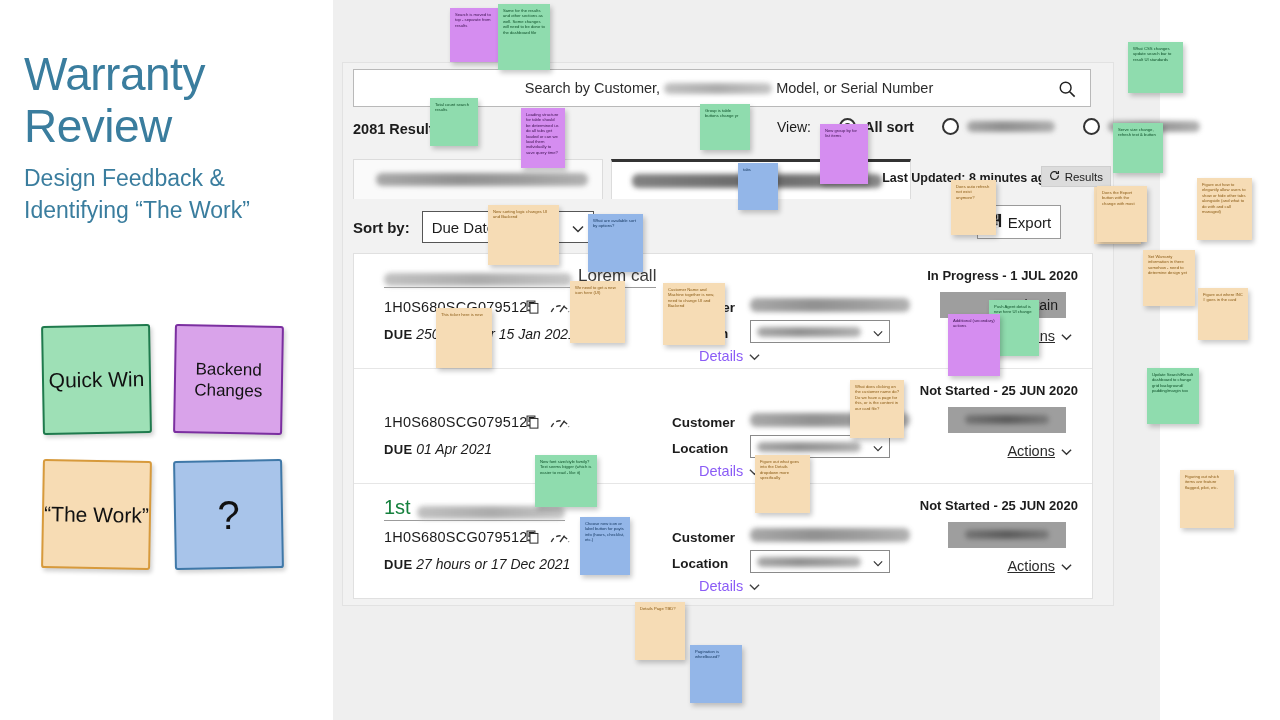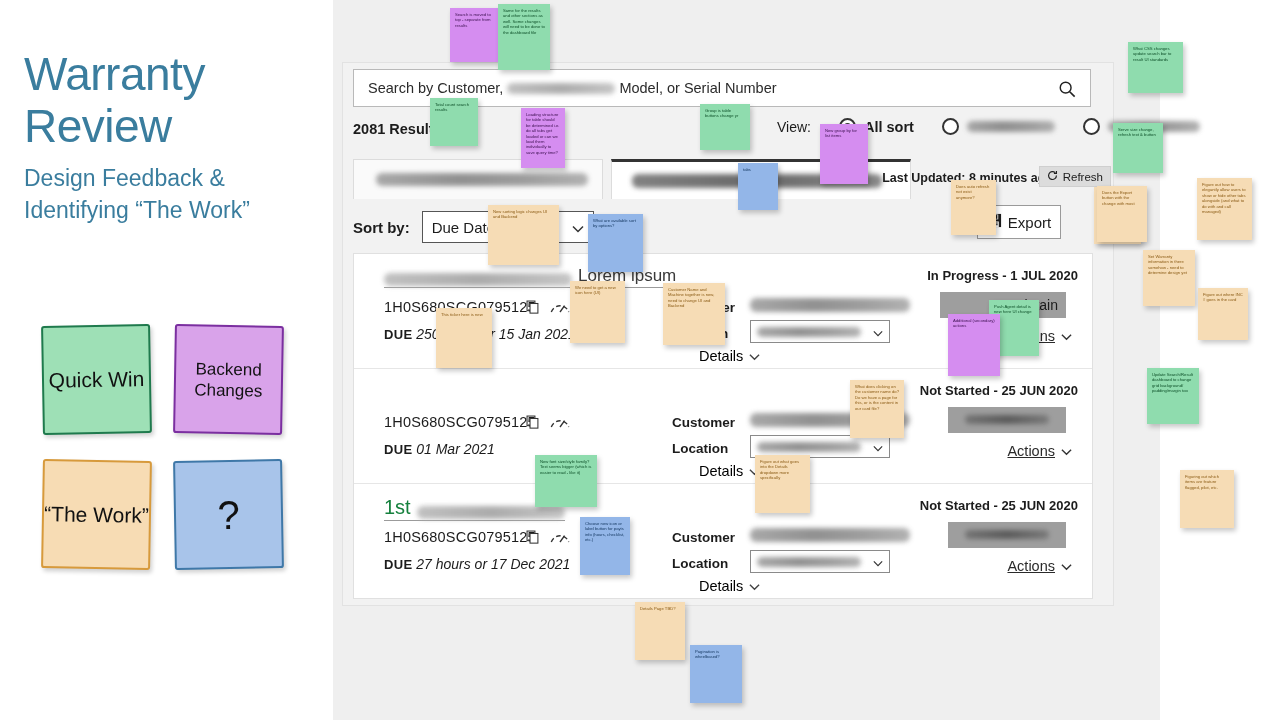--- a/index.html
+++ b/index.html
@@ -44,21 +44,21 @@
   .app{
     position:absolute;left:9px;top:62px;width:770px;height:542px;
     background:#f2f2f2;border:1px solid #e2e2e2;
   }
   .app-inner{position:absolute;inset:0;}
 
   
   .searchbar{
     position:absolute;left:10px;top:6px;width:738px;height:38px;
     background:#fff;border:1px solid #b9b9b9;box-sizing:border-box;
-    display:flex;align-items:center;
+    display:flex;align-items:center;justify-content:center;
   }
   .searchbar .ph{
     font-size:14.5px;color:#2b2b2b;margin-left:14px;white-space:nowrap;
     display:flex;align-items:center;gap:4px;
   }
   .search-icon{position:absolute;right:14px;top:10px;width:18px;height:18px;}
   .search-icon svg{display:block}
 
   .results-count{
     position:absolute;left:10px;top:58px;font-size:14.5px;font-weight:bold;color:#1c1c1c;
@@ -131,21 +131,21 @@
   .fieldlbl{position:absolute;font-size:13.5px;font-weight:bold;color:#1c1c1c;}
   .cust-lbl{left:318px;top:46px;}
   .loc-lbl{left:318px;top:72px;}
   .cust-val{position:absolute;left:396px;top:44px;width:160px;height:14px;}
   .loc-sel{
     position:absolute;left:396px;top:66px;width:140px;height:23px;background:#fff;
     border:1px solid #8a8a8a;box-sizing:border-box;display:flex;align-items:center;
     justify-content:space-between;padding:0 6px;
   }
   .details{
-    position:absolute;left:345px;top:94px;font-size:14.5px;color:#000000;
+    position:absolute;left:345px;top:94px;font-size:14.5px;color:#8b5cf6;
     display:flex;align-items:flex-end;gap:6px;
   }
   .status{position:absolute;right:14px;top:14px;font-size:13px;font-weight:bold;color:#1c1c1c;white-space:nowrap;}
   .statusbtn{position:absolute;right:26px;top:38px;width:118px;height:26px;background:#9e9e9e;}
   .actions{
     position:absolute;right:20px;top:74px;font-size:14.5px;color:#2a2a2a;
     display:flex;align-items:center;gap:6px;text-decoration:underline;
   }
 
   
@@ -239,21 +239,21 @@
       </div>
 
       <div class="lastupd">Last Updated: 8 minutes ago</div>
       <div class="refresh-btn">
         <span>
           <svg viewBox="0 0 14 14" width="11" height="11">
             <path d="M12 7a5 5 0 1 1-1.6-3.6" fill="none" stroke="#222" stroke-width="1.5"></path>
             <path d="M12 1.2V4.4H8.8" fill="none" stroke="#222" stroke-width="1.5"></path>
           </svg>
         </span>
-        <span>Refresh</span>
+        <span>Results</span>
       </div>
 
       <div class="sortrow">
         <span class="lbl">Sort by:</span>
         <div class="select">
           <span>Due Date</span>
           <span class="chev">
             <svg viewBox="0 0 12 8" width="12" height="8">
                   <path d="M1 1.5L6 6.5L11 1.5" fill="none" stroke="#333" stroke-width="1.5"></path>
                 </svg>
@@ -273,21 +273,21 @@
           </svg>
         </span>
         <span>Export</span>
       </div>
 
       <div class="list">
 
         <div class="row">
           <div class="row-title">
             <span class="blur light" style="width:188px;height:13px;display:inline-block;"></span>
-            <span>Lorem ipsum</span>
+            <span>Lorem call</span>
           </div>
           <div class="serial">1H0S680SCG0795125</div>
           <div class="row-icons">
             <span>
               <svg viewBox="0 0 16 16" width="14" height="14">
                 <rect x="1.2" y="1.2" width="9" height="11" fill="none" stroke="#333" stroke-width="1.2"></rect>
                 <rect x="4.6" y="4" width="9" height="11" fill="#fff" stroke="#333" stroke-width="1.2"></rect>
               </svg>
             </span>
             <span>
@@ -345,21 +345,21 @@
             </span>
             <span>
               <svg viewBox="0 0 24 18" width="22" height="17">
                 <path d="M2.5 15 A10 10 0 0 1 21.5 15" fill="none" stroke="#333" stroke-width="1.5" stroke-dasharray="5 3"></path>
                 <line x1="12" y1="15" x2="17" y2="8" stroke="#333" stroke-width="1.5"></line>
               </svg>
             </span>
           </div>
           <div class="due">
             <b>DUE</b>
-            <i>01 Mar 2021</i>
+            <i>01 Apr 2021</i>
           </div>
           <div class="fieldlbl cust-lbl">Customer</div>
           <div class="cust-val blur"></div>
           <div class="fieldlbl loc-lbl">Location</div>
           <div class="loc-sel">
             <span class="blur" style="width:104px;height:10px;display:inline-block;"></span>
             <span>
               <svg viewBox="0 0 12 8" width="10" height="7">
                     <path d="M1 1.5L6 6.5L11 1.5" fill="none" stroke="#333" stroke-width="1.4"></path>
                   </svg>

